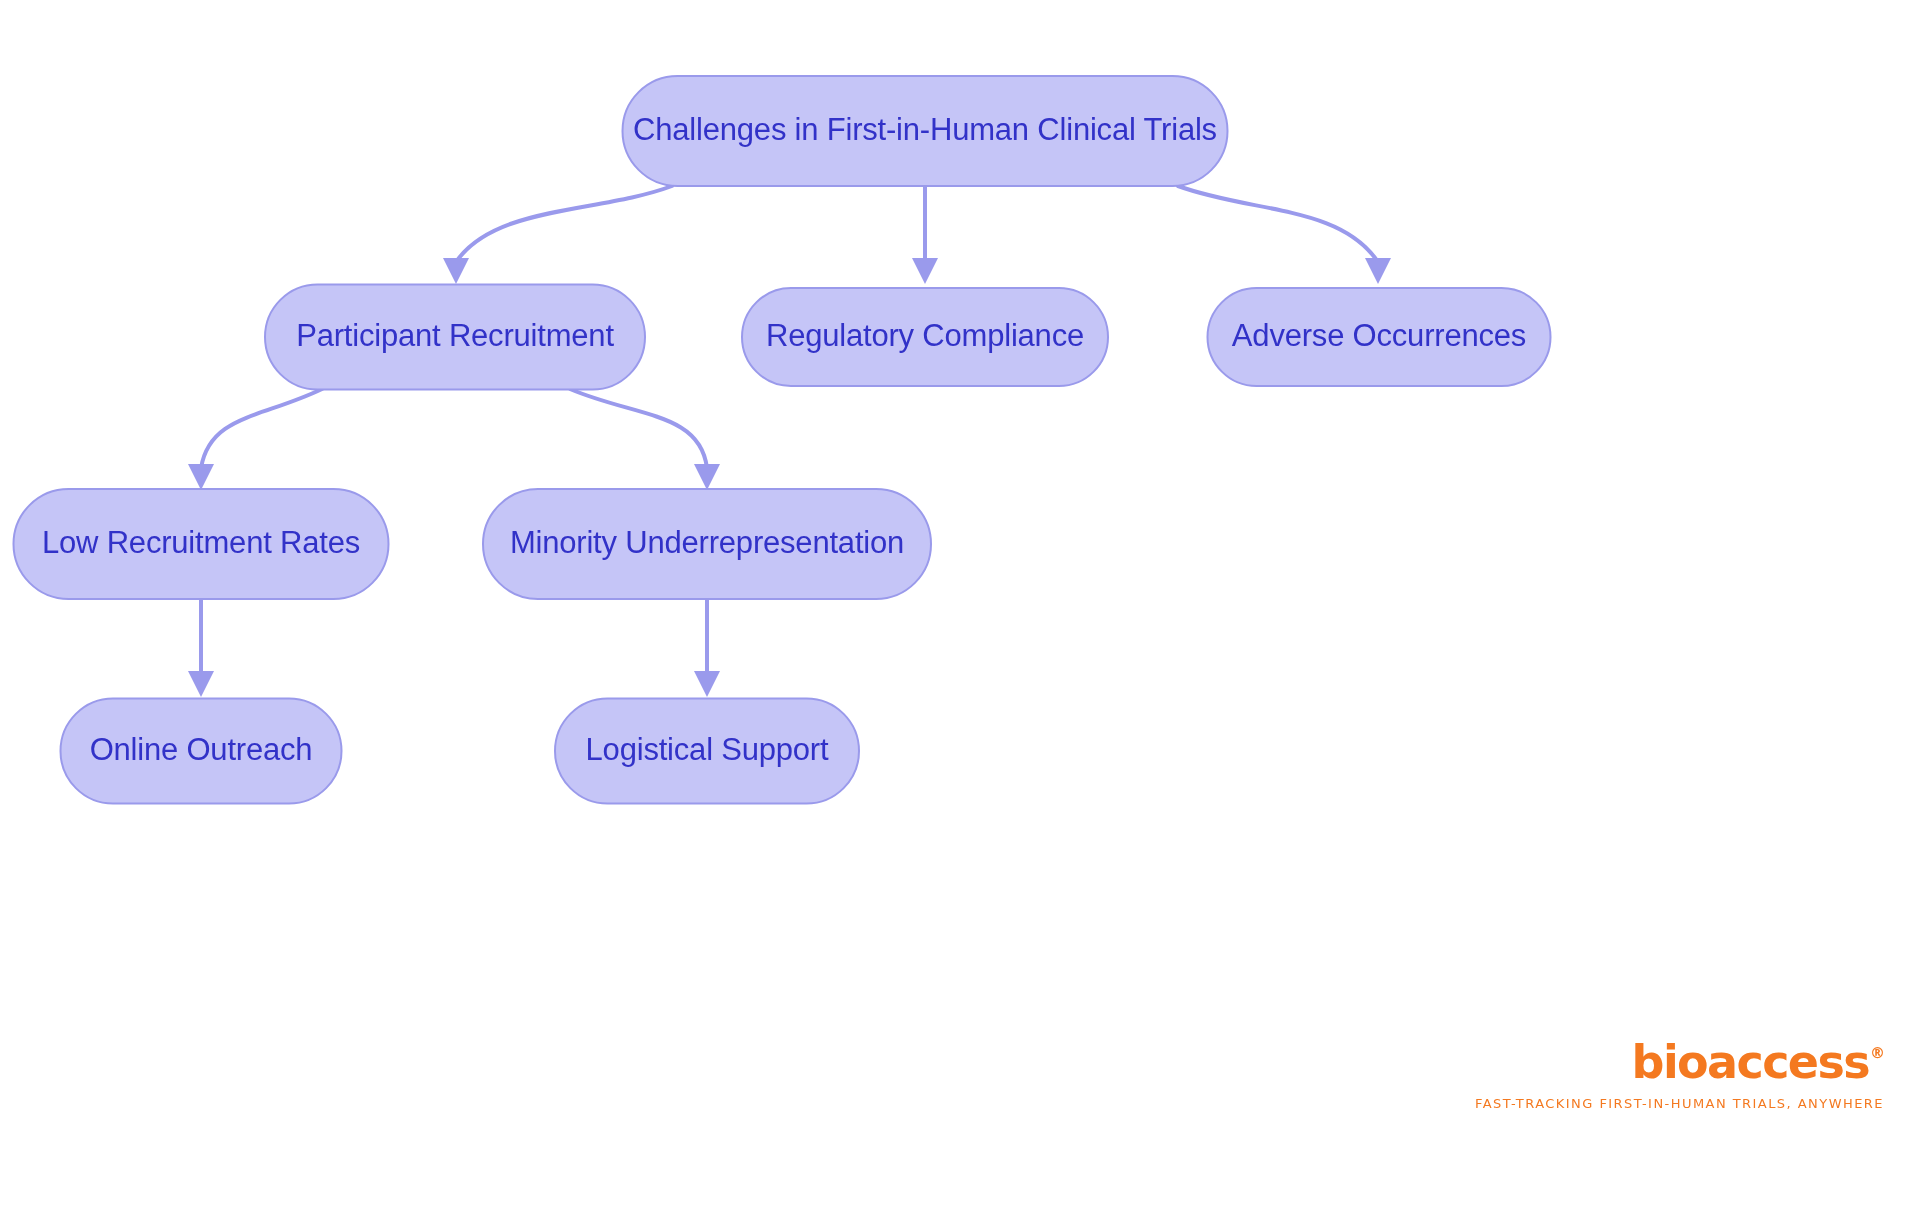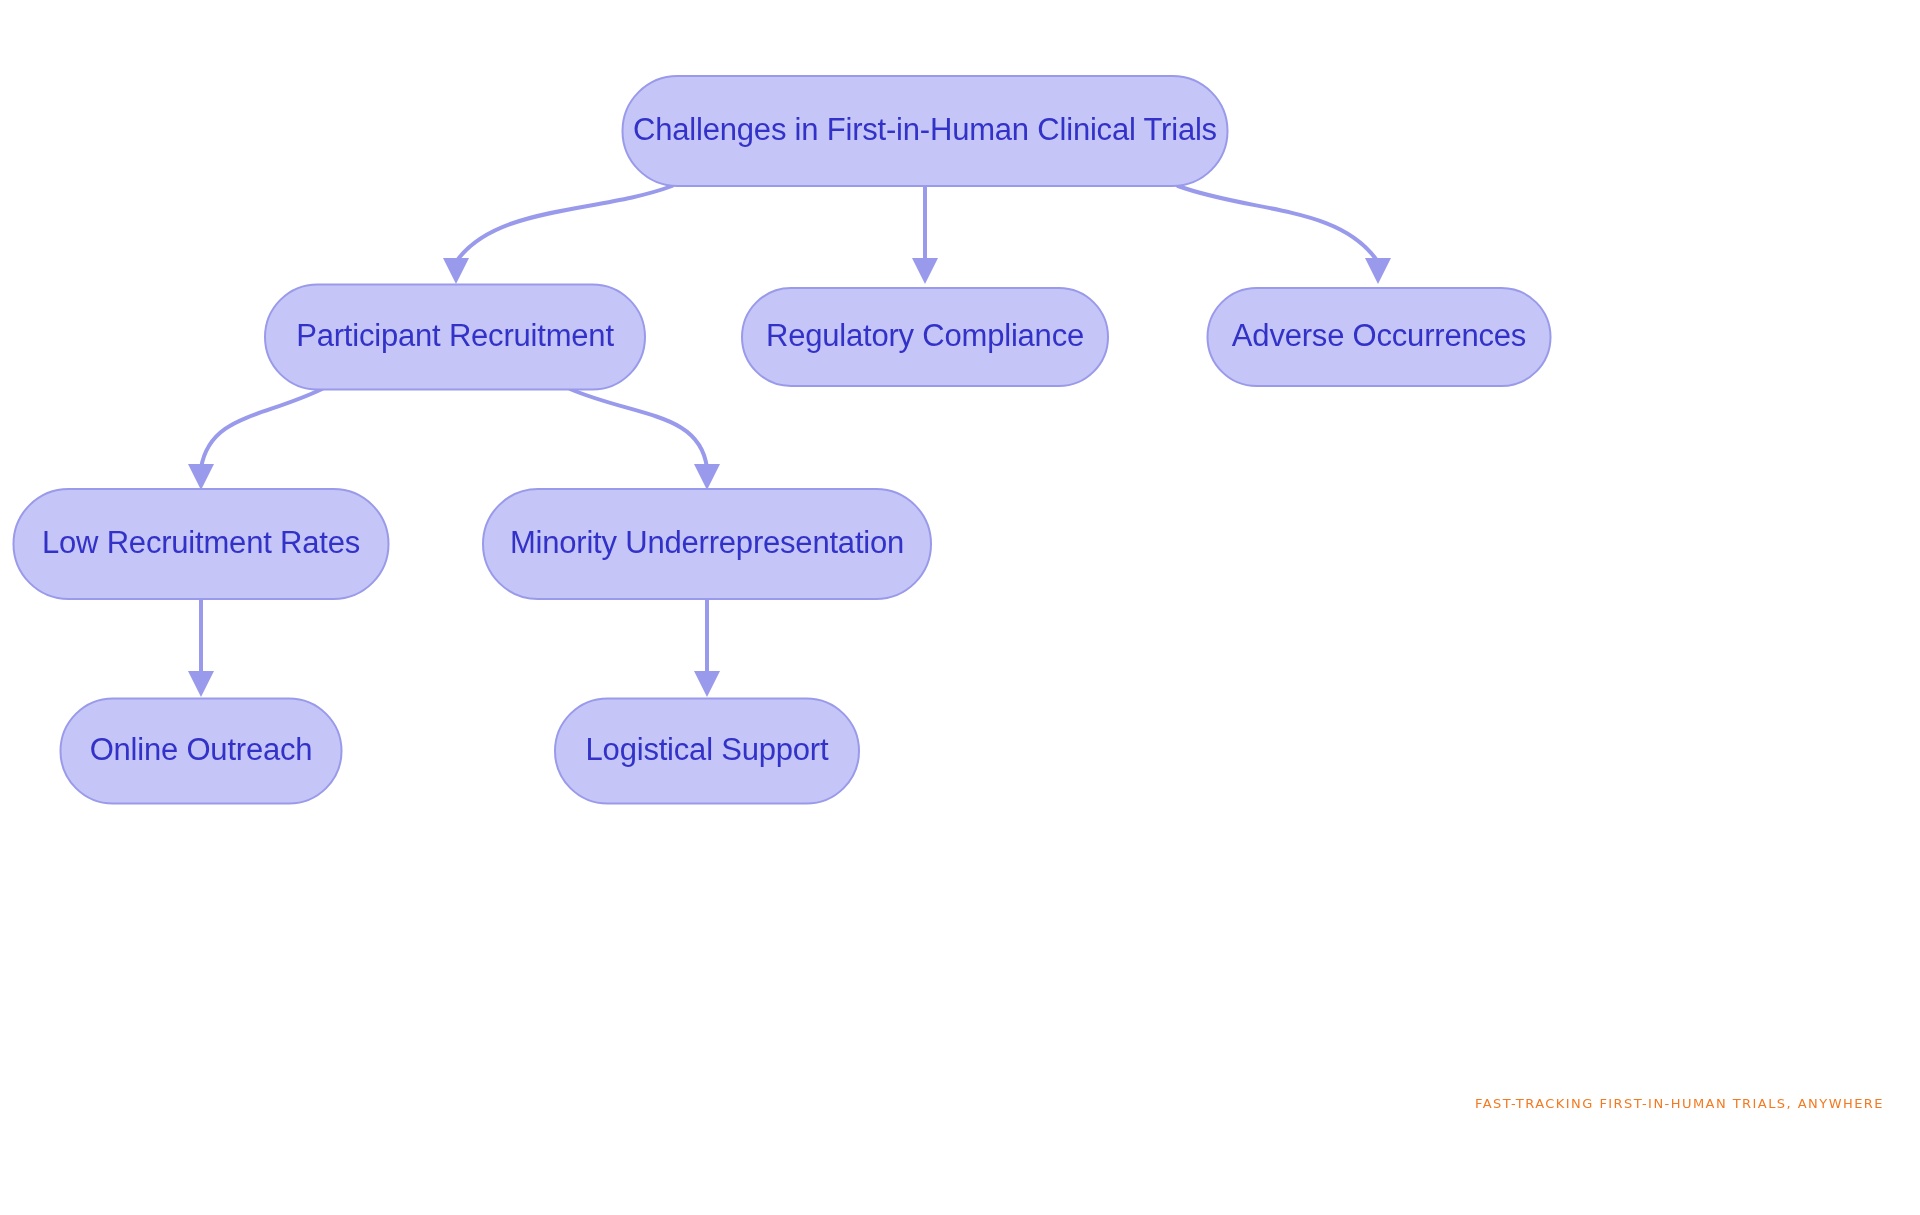--- a/index.html
+++ b/index.html
@@ -176,16 +176,19 @@
 
       <g>
         <rect class="node-shape" x="555" y="698.5" width="304" height="105" rx="52.5" ry="52.5"></rect>
         <text class="node-label label-l3" x="707" y="752">Logistical Support</text>
       </g>
 
     </g>
   </svg>
 
   <div id="brand-logo">
+    <div>
+      <span id="brand-wordmark">bioaccess</span><span id="brand-reg">®</span>
+    </div>
     <div id="brand-tagline">FAST-TRACKING FIRST-IN-HUMAN TRIALS, ANYWHERE</div>
   </div>
 
 </div>
 
 </body></html>

